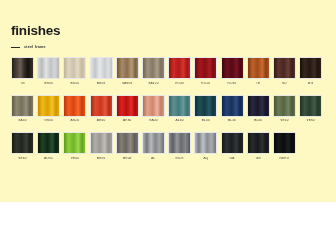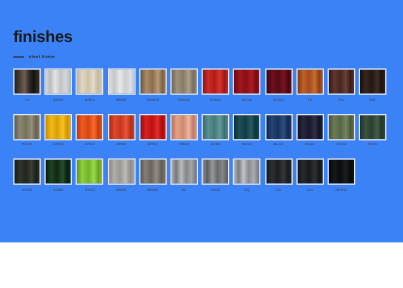--- a/index.html
+++ b/index.html
@@ -10,21 +10,21 @@
     width: 336px;
     height: 202px;
     background: #ffffff;
     font-family: "Liberation Sans", sans-serif;
     overflow: hidden;
   }
   .page {
     position: relative;
     width: 336px;
     height: 202px;
-    background: #3b82f6;
+    background: #fef9c3;
     box-sizing: border-box;
   }
 
   
   .header {
     position: absolute;
     left: 11px;
     top: 24px;
   }
   .title {

